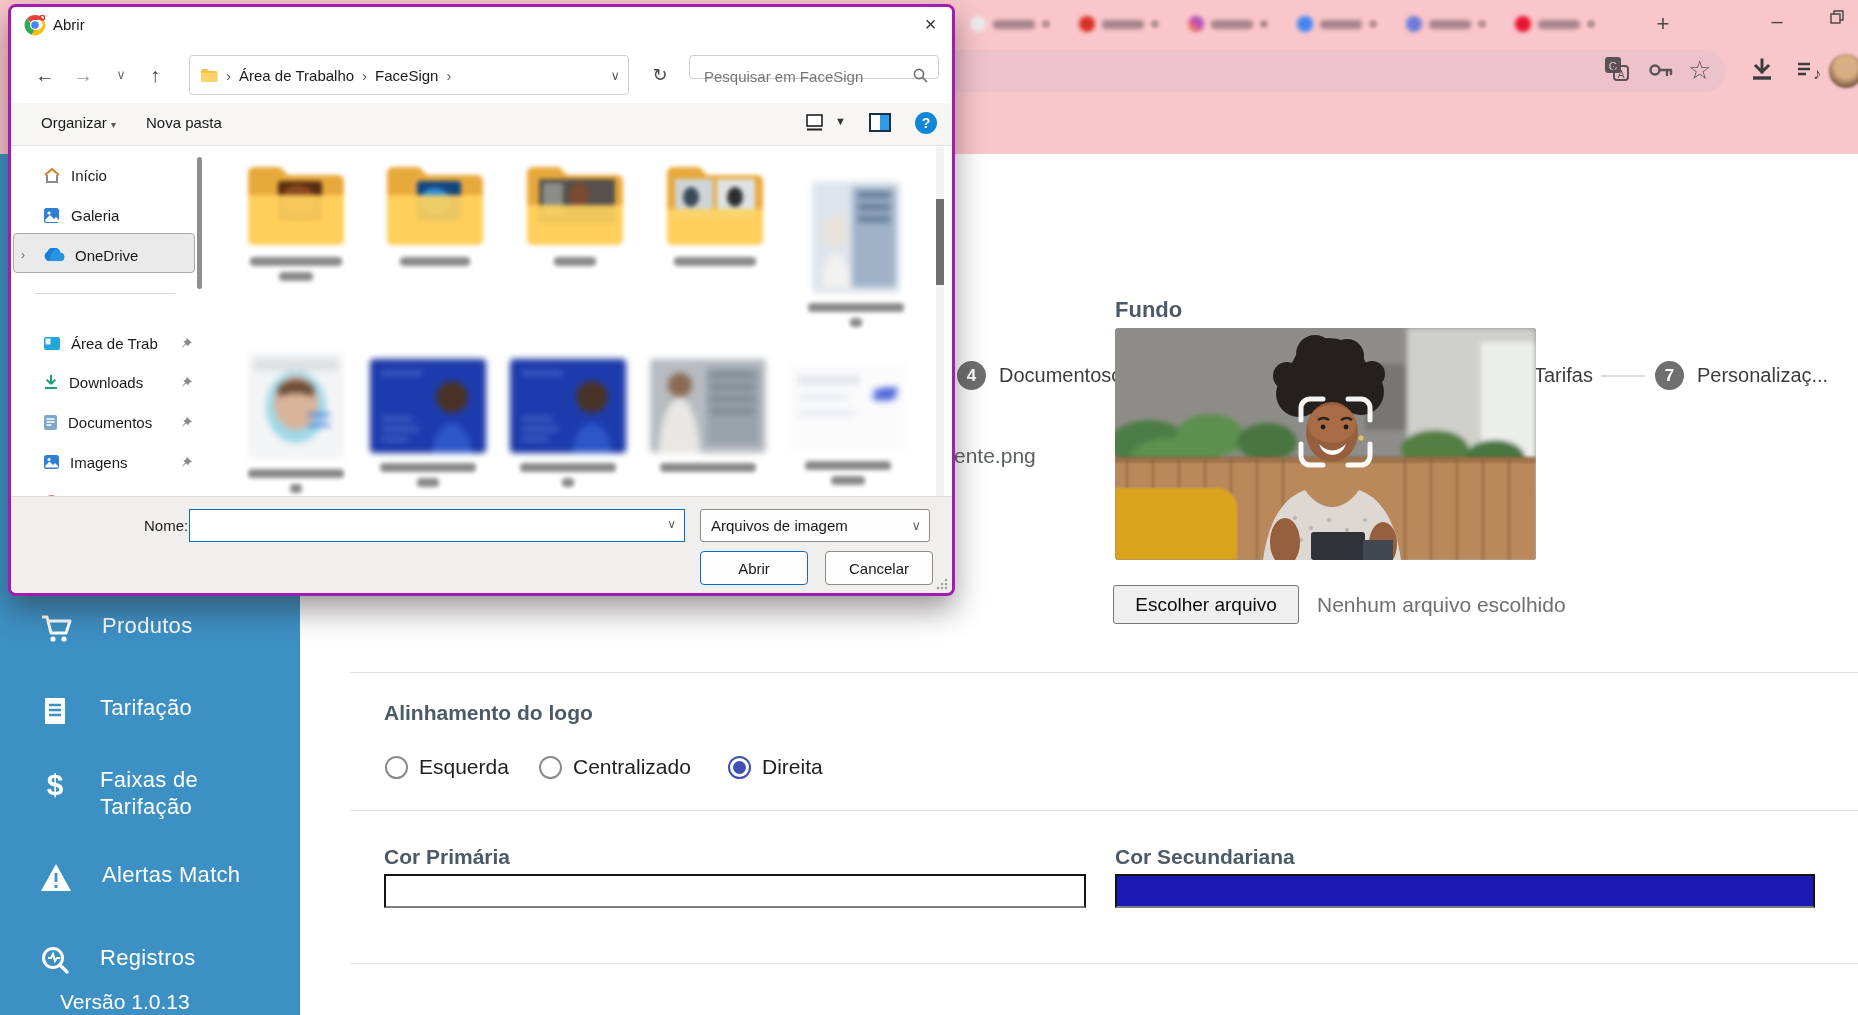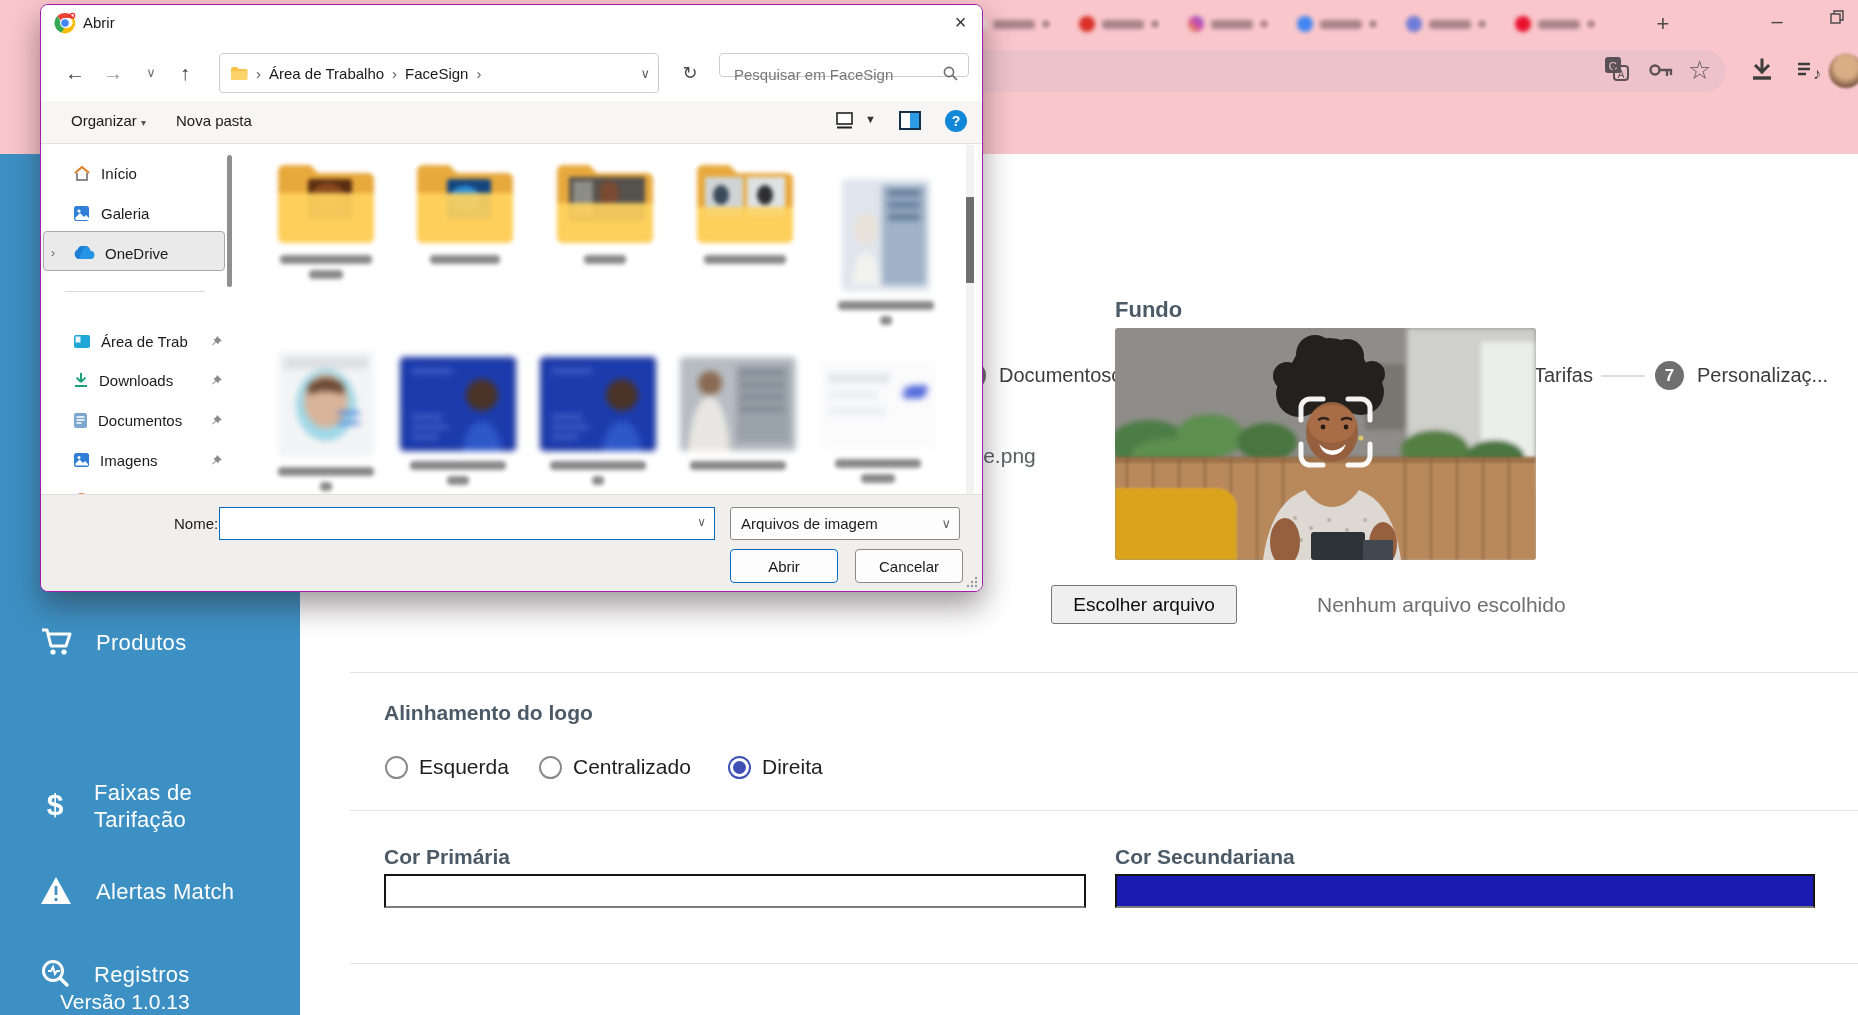--- a/index.html
+++ b/index.html
@@ -17,41 +17,41 @@
   .newtab{position:absolute;top:12px;width:26px;height:26px;color:#4a4a4a;font-size:22px;line-height:24px;text-align:center;}
   .wctl{position:absolute;top:10px;width:30px;height:26px;color:#454545;text-align:center;}
   .pill{position:absolute;left:940px;top:50px;width:786px;height:42px;border-radius:21px;background:#eec2cb;}
   .aicon{position:absolute;top:56px;width:30px;height:30px;color:#5a5256;}
   .avatar{position:absolute;left:1828px;top:53px;width:34px;height:34px;border-radius:50%;
           background:radial-gradient(circle at 50% 38%,#d9ae85 0 40%,#7e5a43 75%,#5c4334 100%);filter:blur(1px);border:1px solid #e6b9c0;}
 
   
   .page{position:absolute;left:0;top:154px;width:1858px;height:861px;background:#ffffff;}
   .sidebar{position:absolute;left:0;top:0;width:300px;height:861px;}
-  .side-item{position:absolute;left:0;width:300px;display:flex;align-items:center;gap:22px;padding-left:38px;box-sizing:border-box;color:#fff;}
+  .side-item{position:absolute;left:0;width:300px;display:flex;gap:28px;padding-left:38px;box-sizing:border-box;color:#fff;}
   .side-label{font-size:22px;letter-spacing:.3px;line-height:27px;max-width:170px;}
   .stepper-circle{width:29px;height:29px;border-radius:50%;background:#6f6f6f;color:#fff;font-size:17px;font-weight:bold;
                   display:flex;align-items:center;justify-content:center;}
   .step{position:absolute;top:207px;display:flex;align-items:center;gap:13px;}
   .step-label{font-size:20px;color:#3c3c3c;font-weight:500;}
   .connector{position:absolute;top:221px;height:2px;background:#dcdcdc;}
   .h-label{font-size:21px;font-weight:bold;color:#4b5a66;}
   .divider{position:absolute;height:1px;background:#e3e3e3;}
   .radio-row{display:flex;align-items:center;gap:11px;}
   .radio-circ{width:23px;height:23px;border-radius:50%;border:2px solid #8a8a8a;box-sizing:border-box;background:#fff;}
   .radio-circ.sel{border:2px solid #3f51b5;position:relative;}
   .radio-circ.sel::after{content:"";position:absolute;left:3px;top:3px;width:13px;height:13px;border-radius:50%;background:#3f51b5;}
   .radio-label{font-size:21px;color:#1f1f1f;}
   .swatch{position:absolute;height:34px;border:2px solid #141414;border-bottom-color:#7d7d7d;box-sizing:border-box;}
-  .choosebtn{position:absolute;left:1051px;top:585px;width:184px;height:37px;background:#efefef;border:1px solid #767676;
+  .choosebtn{position:absolute;left:1113px;top:585px;width:184px;height:37px;background:#efefef;border:1px solid #767676;
              border-radius:3px;font-size:19px;color:#0b0b0b;display:flex;align-items:center;justify-content:center;}
 
   
-  .dialog{position:absolute;left:8px;top:4px;width:941px;height:586px;background:#fff;border:1px solid #a21caf;
-          border-radius:8px;box-shadow:0 14px 30px rgba(40,30,35,.45);overflow:hidden;margin-left:32px;}
+  .dialog{position:absolute;left:8px;top:4px;width:941px;height:586px;background:#fff;border:3px solid #a21caf;
+          border-radius:8px;box-shadow:0 14px 30px rgba(40,30,35,.45);overflow:hidden;}
   .dlg-title{position:absolute;left:0;top:0;width:100%;height:37px;background:#fff;}
   .dlg-title-text{position:absolute;left:42px;top:9px;font-size:15px;color:#1a1a1a;}
   .dlg-close{position:absolute;left:898px;top:0;width:43px;height:36px;text-align:center;line-height:34px;font-size:20px;color:#333;}
   .navbtn{position:absolute;top:52px;font-size:20px;color:#3d3d3d;width:32px;height:32px;text-align:center;line-height:32px;}
   .crumbbox{position:absolute;left:178px;top:48px;width:440px;height:40px;border:1px solid #cdcdcd;border-radius:4px;background:#fff;
             display:flex;align-items:center;gap:8px;padding-left:10px;box-sizing:border-box;font-size:15px;color:#1a1a1a;}
   .crumb-sep{color:#5a5a5a;font-size:15px;}
   .searchbox{position:absolute;left:678px;top:48px;width:250px;height:24px;border:1px solid #cdcdcd;border-radius:4px;background:#fff;box-sizing:border-box;}
   .searchbox input{border:0;outline:0;width:205px;height:36px;margin:1px 0 0 12px;font-size:15px;color:#333;background:transparent;
                    font-family:"Liberation Sans",sans-serif;}
@@ -157,20 +157,27 @@
 <div class="page">
 
   <div class="sidebar" style="background: rgb(61, 144, 196);">
     <div class="side-item" style="top:458px;height:60px">
       <svg width="36" height="34" viewBox="0 0 36 34">
           <path d="M4 5h5l4 16h15l4-12H11" fill="none" stroke="#fff" stroke-width="3" stroke-linejoin="round"></path>
           <circle cx="15" cy="27" r="2.6" fill="#fff"></circle>
           <circle cx="26" cy="27" r="2.6" fill="#fff"></circle>
         </svg>
       <span class="side-label">Produtos</span>
+    </div>
+    <div class="side-item" style="top:540px;height:60px">
+      <svg width="34" height="34" viewBox="0 0 34 34">
+          <rect x="7" y="4" width="20" height="26" fill="#fff"></rect>
+          <path d="M11 11h12M11 16h12M11 21h12" stroke="#3d90c4" stroke-width="2.6"></path>
+        </svg>
+      <span class="side-label">Tarifação</span>
     </div>
     <div class="side-item" style="top:612px;height:80px">
       <svg width="34" height="40" viewBox="0 0 34 40">
           <text x="17" y="29" font-size="30" font-weight="bold" fill="#fff" text-anchor="middle" font-family="Liberation Sans">$</text>
         </svg>
       <span class="side-label">Faixas de Tarifação</span>
     </div>
     <div class="side-item" style="top:707px;height:60px">
       <svg width="36" height="34" viewBox="0 0 36 34">
           <path d="M18 3 33 30H3z" fill="#fff"></path>

